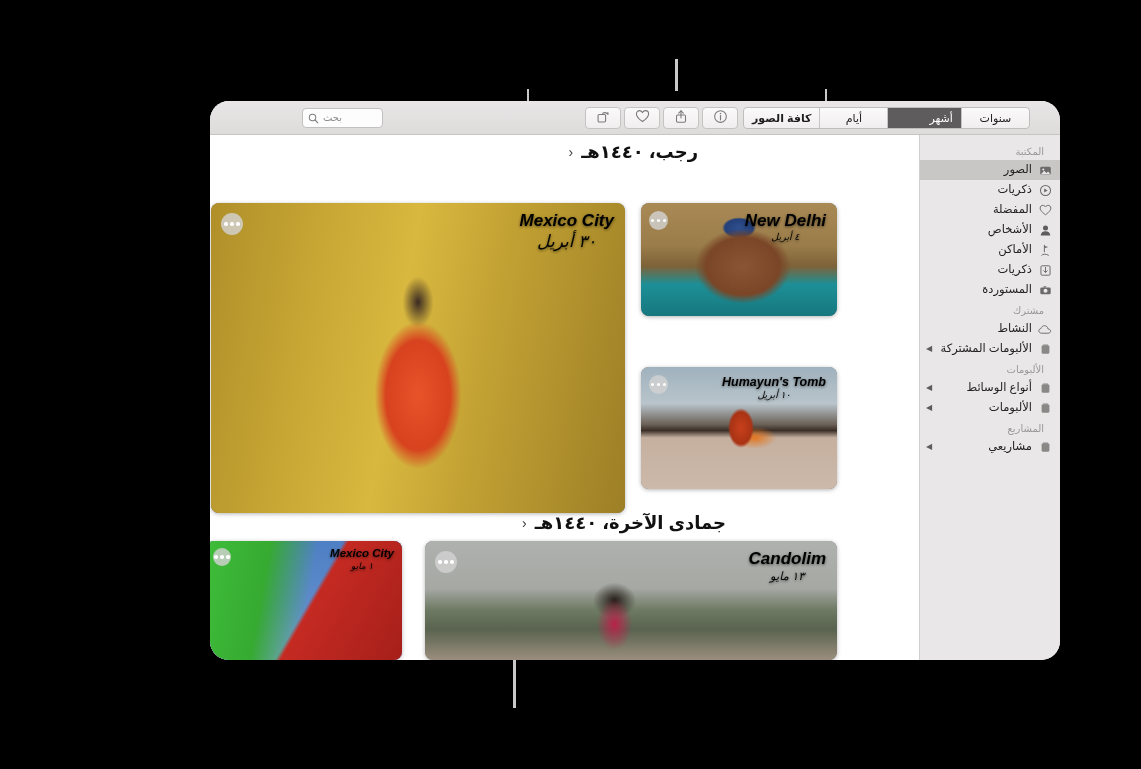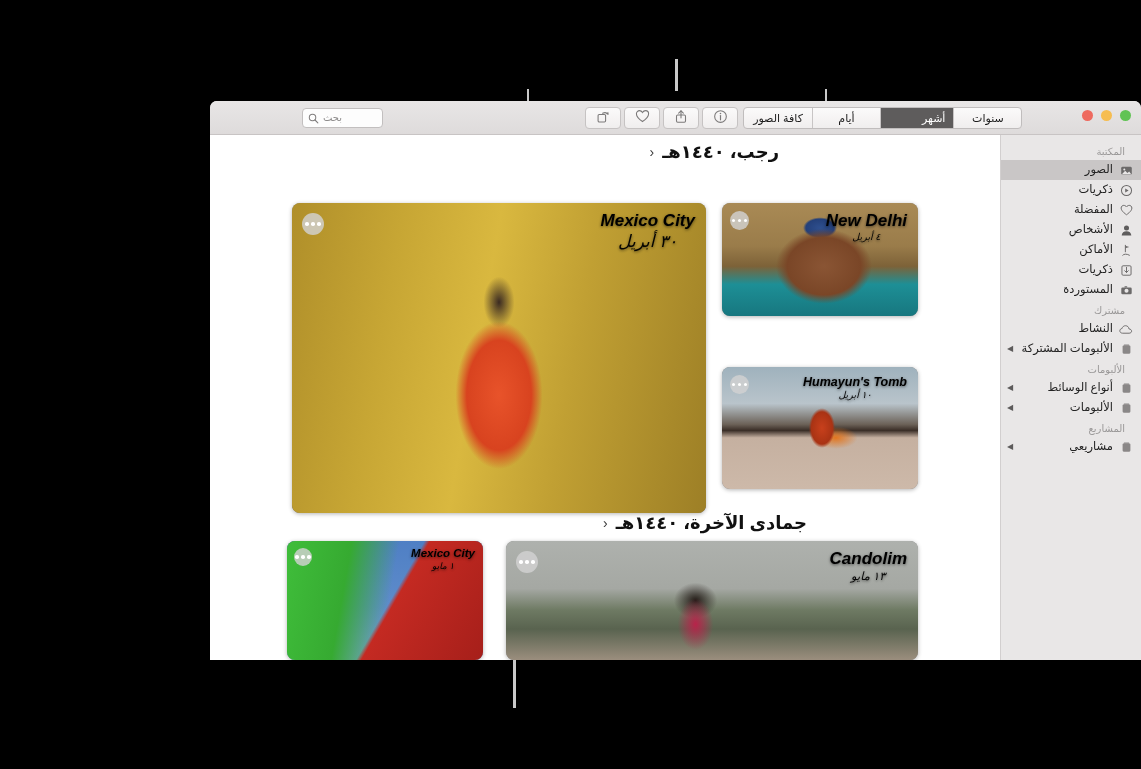--- a/index.html
+++ b/index.html
@@ -46,26 +46,27 @@
     width: 3px;
     height: 48px;
     background: #c9c9c9;
   }
 
   
   .window {
     position: absolute;
     left: 210px;
     top: 101px;
-    width: 931px;
+    width: 850px;
     height: 559px;
     background: #ffffff;
     overflow: hidden;
     border-top-left-radius: 7px;
     border-top-right-radius: 7px;
+    border-radius: 19px;
   }
 
   
   .toolbar {
     position: absolute;
     left: 0;
     top: 0;
     width: 931px;
     height: 34px;
     background: linear-gradient(to bottom, #e8e6e6, #dedbdb);
@@ -152,21 +153,21 @@
     height: 20px;
     display: flex;
     align-items: center;
     justify-content: center;
     font-size: 11px;
     color: #1d1d1d;
     border-left: 1px solid #c8c5c5;
     box-sizing: border-box;
     white-space: nowrap;
   }
-  .seg:last-child { border-left: none; }
+  .seg:last-child { border-left: none; font-weight: bold; }
   .seg.active {
     background: #5e5c5c;
     color: #ffffff;
     padding-left: 41px;
   }
 
   
   .sidebar {
     position: absolute;
     top: 34px;

